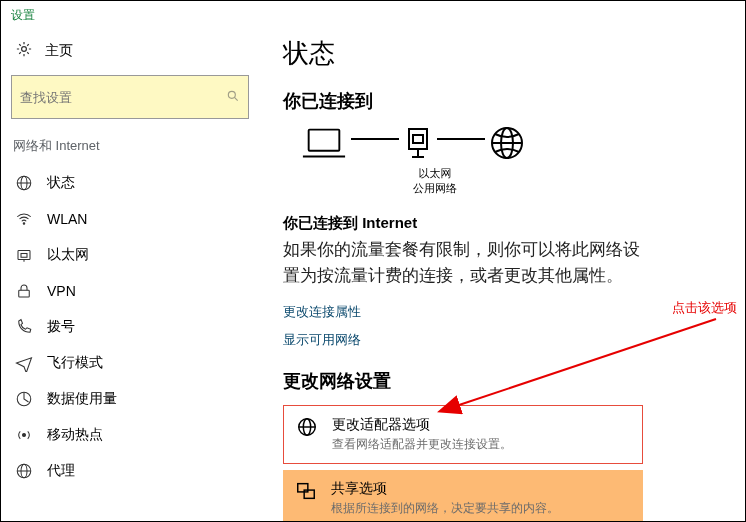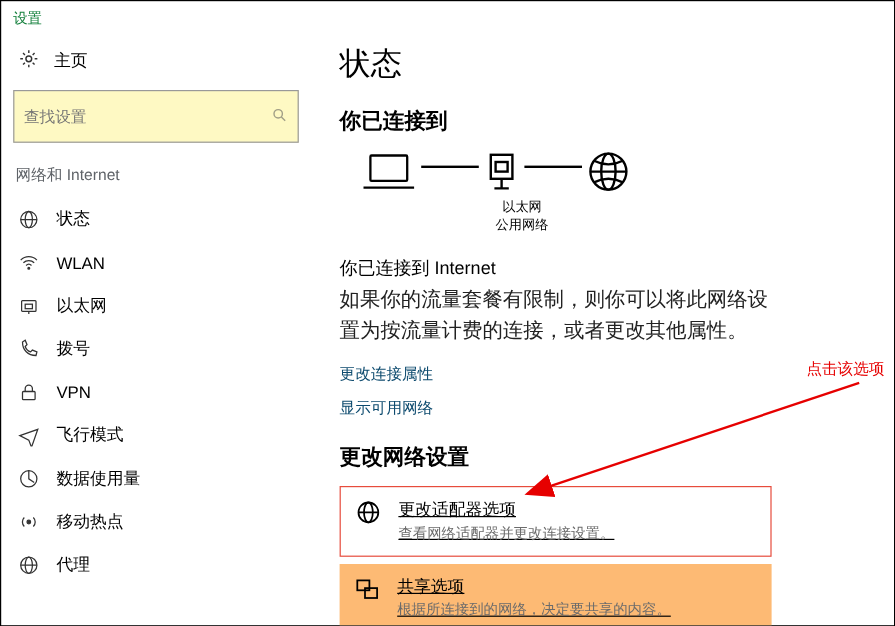--- a/index.html
+++ b/index.html
@@ -79,31 +79,30 @@
     display: flex;
     align-items: center;
     gap: 0;
     margin: 6px 0 2px 18px;
   }
   .diagram .laptop-icon svg { width: 46px; height: 36px; }
   .diagram .line { width: 48px; height: 2px; background:#000; margin: 0 4px 12px 4px; }
   .diagram .router-icon svg { width: 30px; height: 36px; }
   .diagram .globe-icon-lg svg { width: 36px; height: 36px; }
   .diagram-labels { text-align:center; font-size:11px; line-height:1.35; margin: 2px 0 18px 122px; width:60px; }
-  .para-title { font-size: 15px; font-weight: 400; margin-bottom: 4px; }
+  .para-title { font-size: 15px; font-weight: 700; margin-bottom: 4px; }
   .para-body { font-size: 17px; color:#222; line-height:1.55; margin-bottom: 14px; max-width: 360px; }
   .link-line { color: #0c4a6e; font-size: 13px; margin-bottom: 10px; cursor:pointer; }
   .settings-row {
     display: flex;
     align-items: flex-start;
     gap: 14px;
     padding: 10px 12px;
     margin-bottom: 6px;
     width: 360px;
-    text-decoration: underline;
   }
   .settings-row.highlight { border: 1px solid #e74c3c; }
   .settings-row.shade { background: #fdba74; }
   .settings-row .row-icon svg { width: 22px; height: 22px; }
   .settings-row .row-title { font-size: 14px; margin-bottom: 2px; }
   .settings-row .row-desc { font-size: 12px; color: #6b6b6b; }
   .annotation {
     position: absolute;
     right: 8px;
     top: 298px;
@@ -177,34 +176,34 @@
             <rect x="8" y="10" width="8" height="5"></rect>
             <line x1="12" y1="18" x2="12" y2="21"></line>
           </svg>
       </span>
       <span>以太网</span>
     </div>
 
     <div class="nav-item">
       <span class="ico">
         <svg viewBox="0 0 24 24">
-            <path d="M5 4c0 9 6 15 15 15l1-4-5-2-2 2c-3-1-5-3-6-6l2-2-2-5Z"></path>
-          </svg>
-      </span>
-      <span>拨号</span>
-    </div>
-
-    <div class="nav-item">
-      <span class="ico">
-        <svg viewBox="0 0 24 24">
             <rect x="5" y="11" width="14" height="9" rx="1"></rect>
             <path d="M8 11V8a4 4 0 0 1 8 0v3"></path>
           </svg>
       </span>
       <span>VPN</span>
+    </div>
+
+    <div class="nav-item">
+      <span class="ico">
+        <svg viewBox="0 0 24 24">
+            <path d="M5 4c0 9 6 15 15 15l1-4-5-2-2 2c-3-1-5-3-6-6l2-2-2-5Z"></path>
+          </svg>
+      </span>
+      <span>拨号</span>
     </div>
 
     <div class="nav-item">
       <span class="ico">
         <svg viewBox="0 0 24 24">
             <path d="M2 12l20-7-7 20-3-8Z"></path>
           </svg>
       </span>
       <span>飞行模式</span>
     </div>

